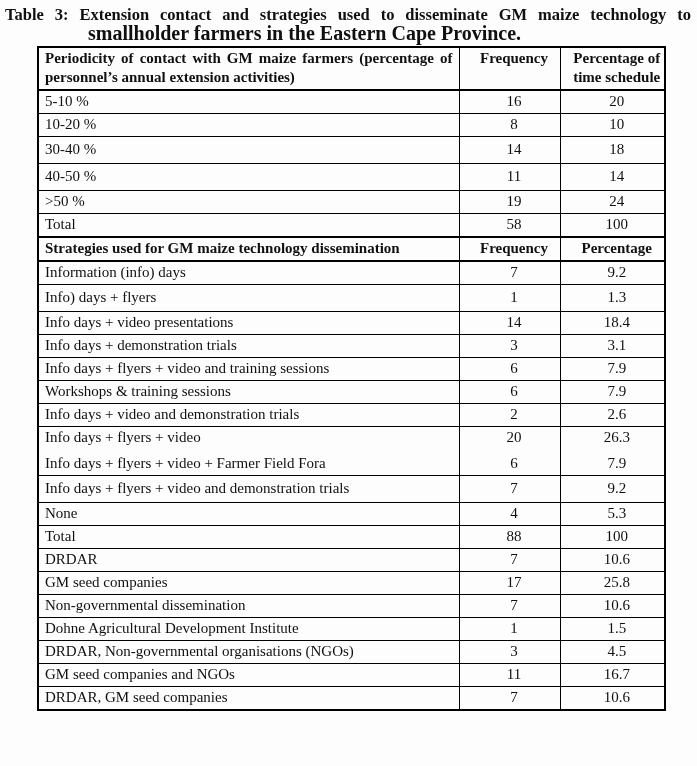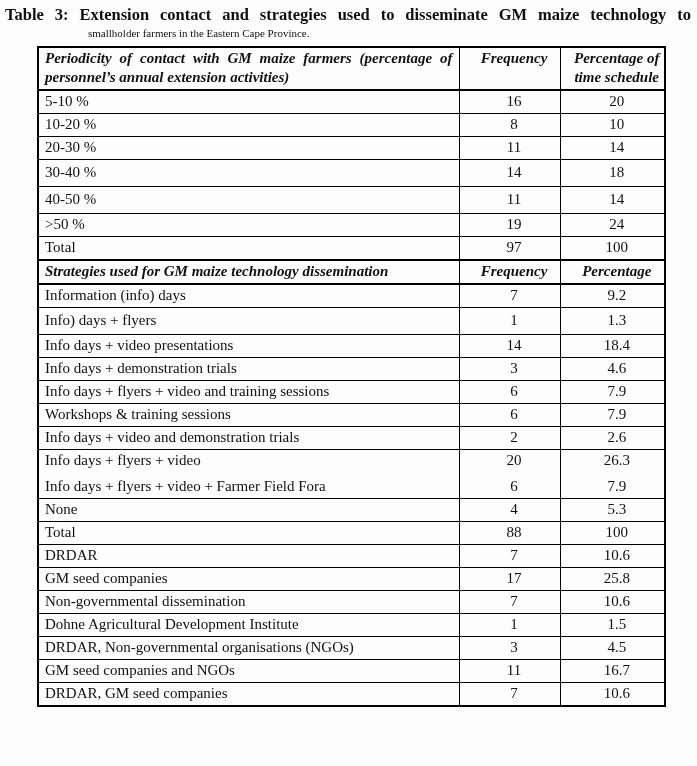--- a/index.html
+++ b/index.html
@@ -22,22 +22,22 @@
   .caption-line1 {
     font-weight: bold;
     font-size: 16.5px;
     line-height: 19px;
     text-align: justify;
     text-align-last: justify;
     width: 686px;
     white-space: normal;
   }
   .caption-line2 {
-    font-weight: normal;
-    font-size: 11px;
+    font-weight: bold;
+    font-size: 20px;
     line-height: 19px;
     padding-left: 83px;
   }
   
   table.data-table {
     border-collapse: collapse;
     table-layout: fixed;
     margin-left: 32px;
     margin-top: 3px;
     width: 627px;
@@ -47,21 +47,21 @@
   col.c-freq  { width: 101px; }
   col.c-pct   { width: 105px; }
   td, th {
     border: 1px solid #000;
     font-size: 15px;
     line-height: 19px;
     padding: 1px 6px 2px 6px;
     vertical-align: top;
     overflow: hidden;
   }
-  th { font-weight: bold; text-align: left; font-style: italic; }
+  th { font-weight: bold; text-align: left; }
   td.num, th.num { text-align: center; padding-left: 11px; padding-right: 2px; }
   tr.section-header th {
     border-top: 2px solid #000;
     border-bottom: 2px solid #000;
   }
   th.justified { text-align: justify; }
   tr.no-divider td { border-bottom: none; padding-bottom: 6px; margin-top: 40px; }
   tr.after-no-divider td { border-top: none; }
   tr.spaced-row td { padding-top: 3px; padding-bottom: 4px; margin-top: 28px; }
 </style>
@@ -89,43 +89,38 @@
     <tr>
       <td>5-10 %</td>
       <td class="num">16</td>
       <td class="num">20</td>
     </tr>
     <tr>
       <td>10-20 %</td>
       <td class="num">8</td>
       <td class="num">10</td>
     </tr>
-    <tr>
-      <td>20-30 %</td>
-      <td class="num">11</td>
-      <td class="num">14</td>
-    </tr>
     <tr class="spaced-row">
       <td>30-40 %</td>
       <td class="num">14</td>
       <td class="num">18</td>
     </tr>
     <tr class="spaced-row">
       <td>40-50 %</td>
       <td class="num">11</td>
       <td class="num">14</td>
     </tr>
     <tr>
       <td>&gt;50 %</td>
       <td class="num">19</td>
       <td class="num">24</td>
     </tr>
     <tr>
       <td>Total</td>
-      <td class="num">97</td>
+      <td class="num">58</td>
       <td class="num">100</td>
     </tr>
 
     <tr class="section-header">
       <th>Strategies used for GM maize technology dissemination</th>
       <th class="num">Frequency</th>
       <th class="num">Percentage</th>
     </tr>
     <tr>
       <td>Information (info) days</td>
@@ -138,21 +133,21 @@
       <td class="num">1.3</td>
     </tr>
     <tr>
       <td>Info days + video presentations</td>
       <td class="num">14</td>
       <td class="num">18.4</td>
     </tr>
     <tr>
       <td>Info days + demonstration trials</td>
       <td class="num">3</td>
-      <td class="num">4.6</td>
+      <td class="num">3.1</td>
     </tr>
     <tr>
       <td>Info days + flyers + video  and training sessions</td>
       <td class="num">6</td>
       <td class="num">7.9</td>
     </tr>
     <tr>
       <td>Workshops &amp; training sessions</td>
       <td class="num">6</td>
       <td class="num">7.9</td>
@@ -165,20 +160,25 @@
     <tr class="no-divider">
       <td>Info days + flyers + video</td>
       <td class="num">20</td>
       <td class="num">26.3</td>
     </tr>
     <tr class="after-no-divider">
       <td>Info days + flyers + video + Farmer Field Fora</td>
       <td class="num">6</td>
       <td class="num">7.9</td>
     </tr>
+    <tr class="spaced-row">
+      <td>Info days + flyers + video  and demonstration trials</td>
+      <td class="num">7</td>
+      <td class="num">9.2</td>
+    </tr>
     <tr>
       <td>None</td>
       <td class="num">4</td>
       <td class="num">5.3</td>
     </tr>
     <tr>
       <td>Total</td>
       <td class="num">88</td>
       <td class="num">100</td>
     </tr>

